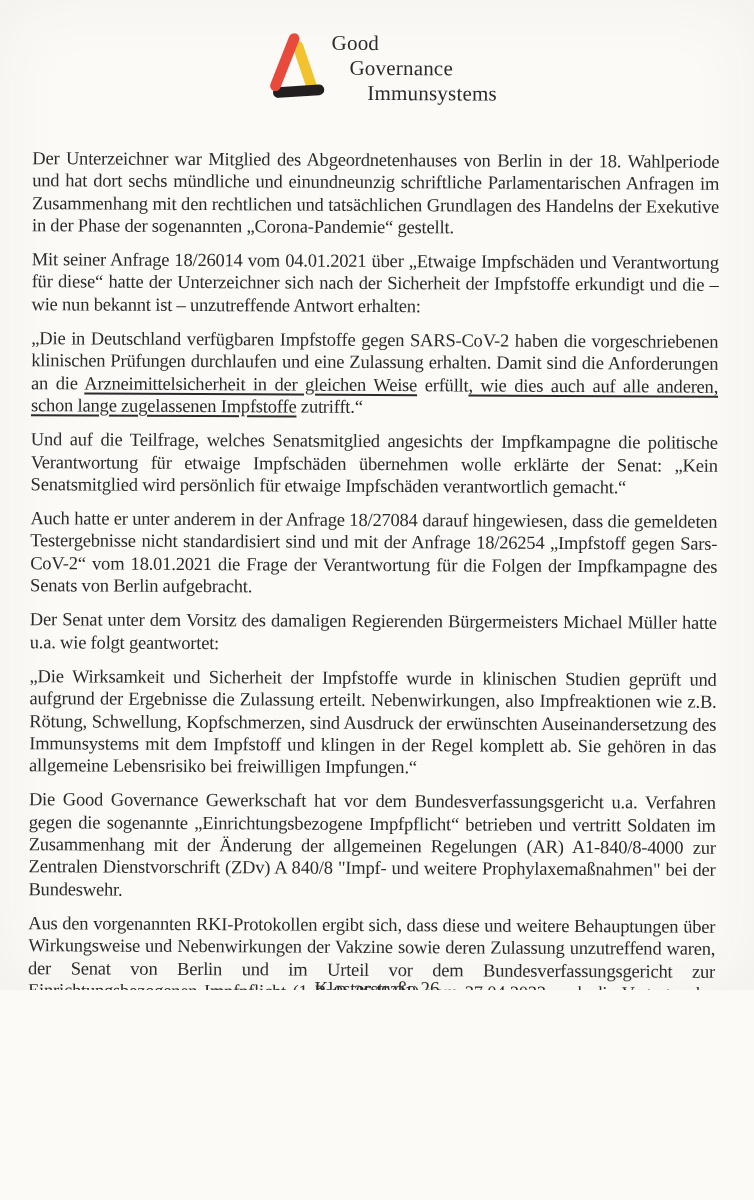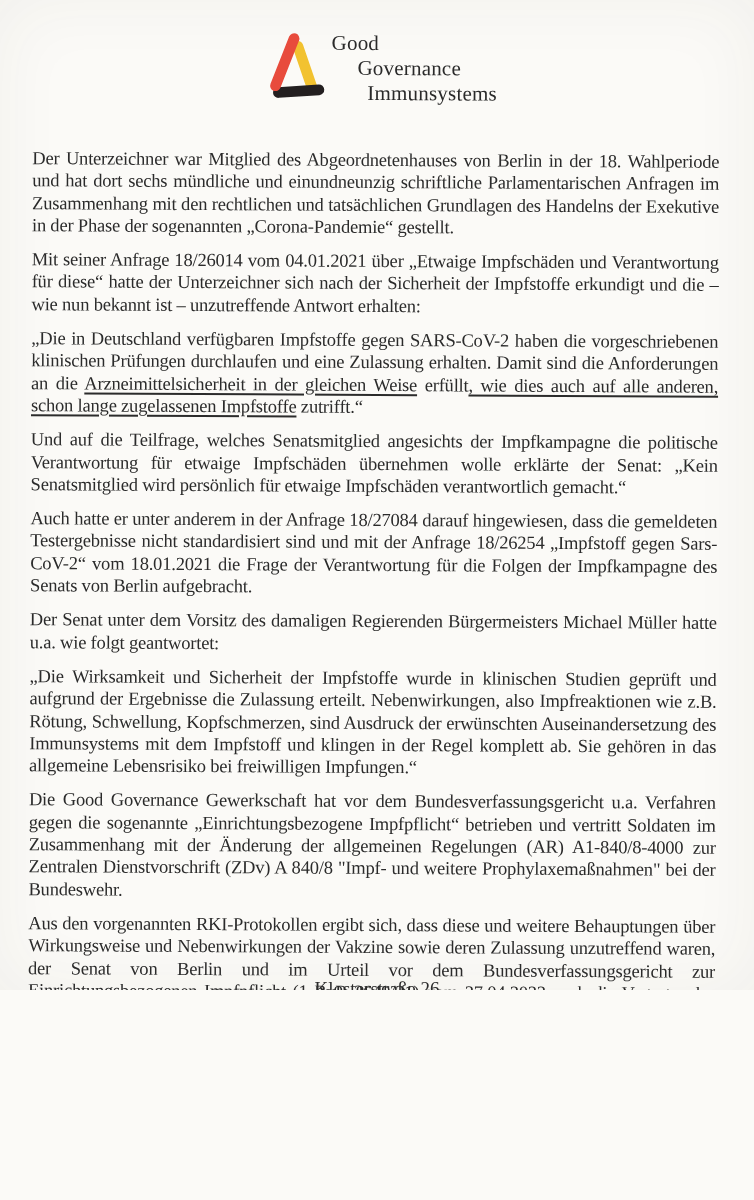--- a/index.html
+++ b/index.html
@@ -38,21 +38,21 @@
     margin-right: 5px;
     margin-top: 2px;
   }
   .logo-text {
     font-size: 21px;
     line-height: 25px;
     color: #2a2a2a;
     letter-spacing: 0.2px;
     padding-top: 1px;
   }
-  .logo-text .l2 { margin-left: 26px; }
+  .logo-text .l2 { margin-left: 18px; }
   .logo-text .l3 { margin-left: 36px; }
   
   .content {
     margin: 43px 34px 0 33px;
     font-size: 18.5px;
     line-height: 22.3px;
     letter-spacing: -0.2px;
     text-align: justify;
   }
   .content p {

